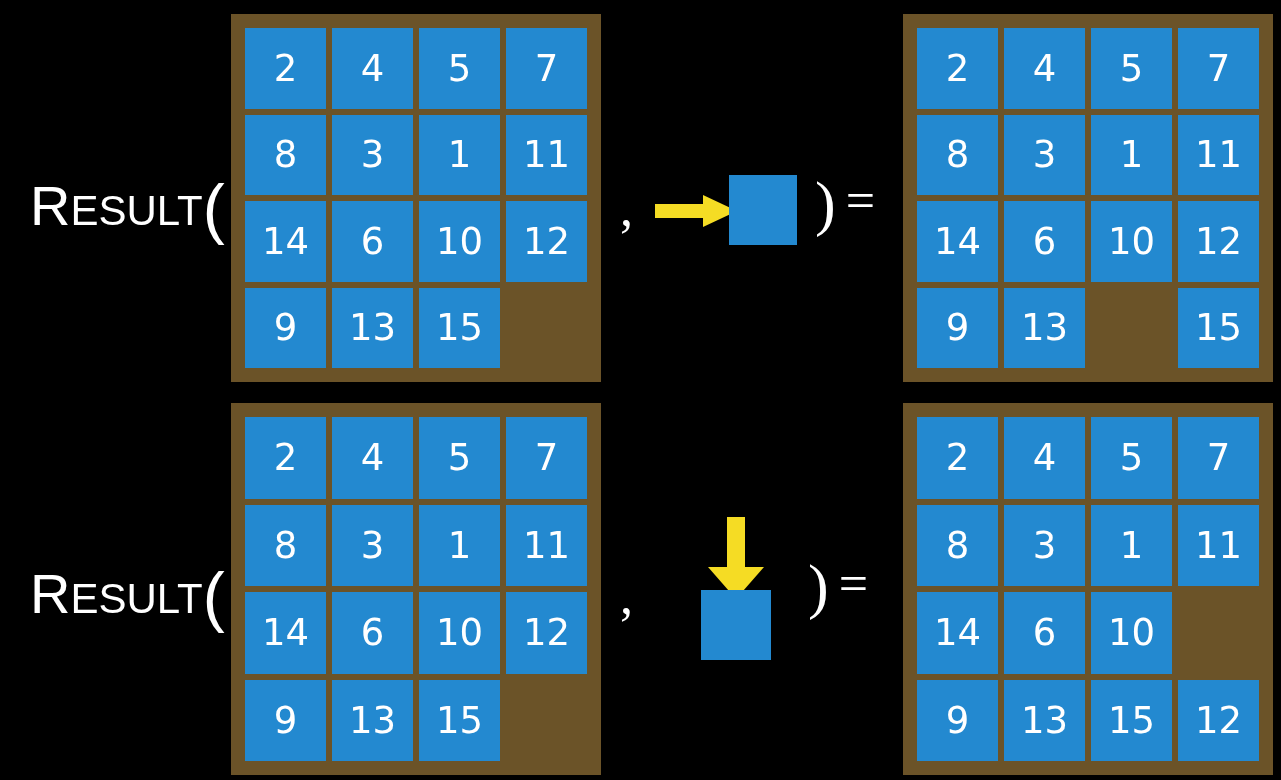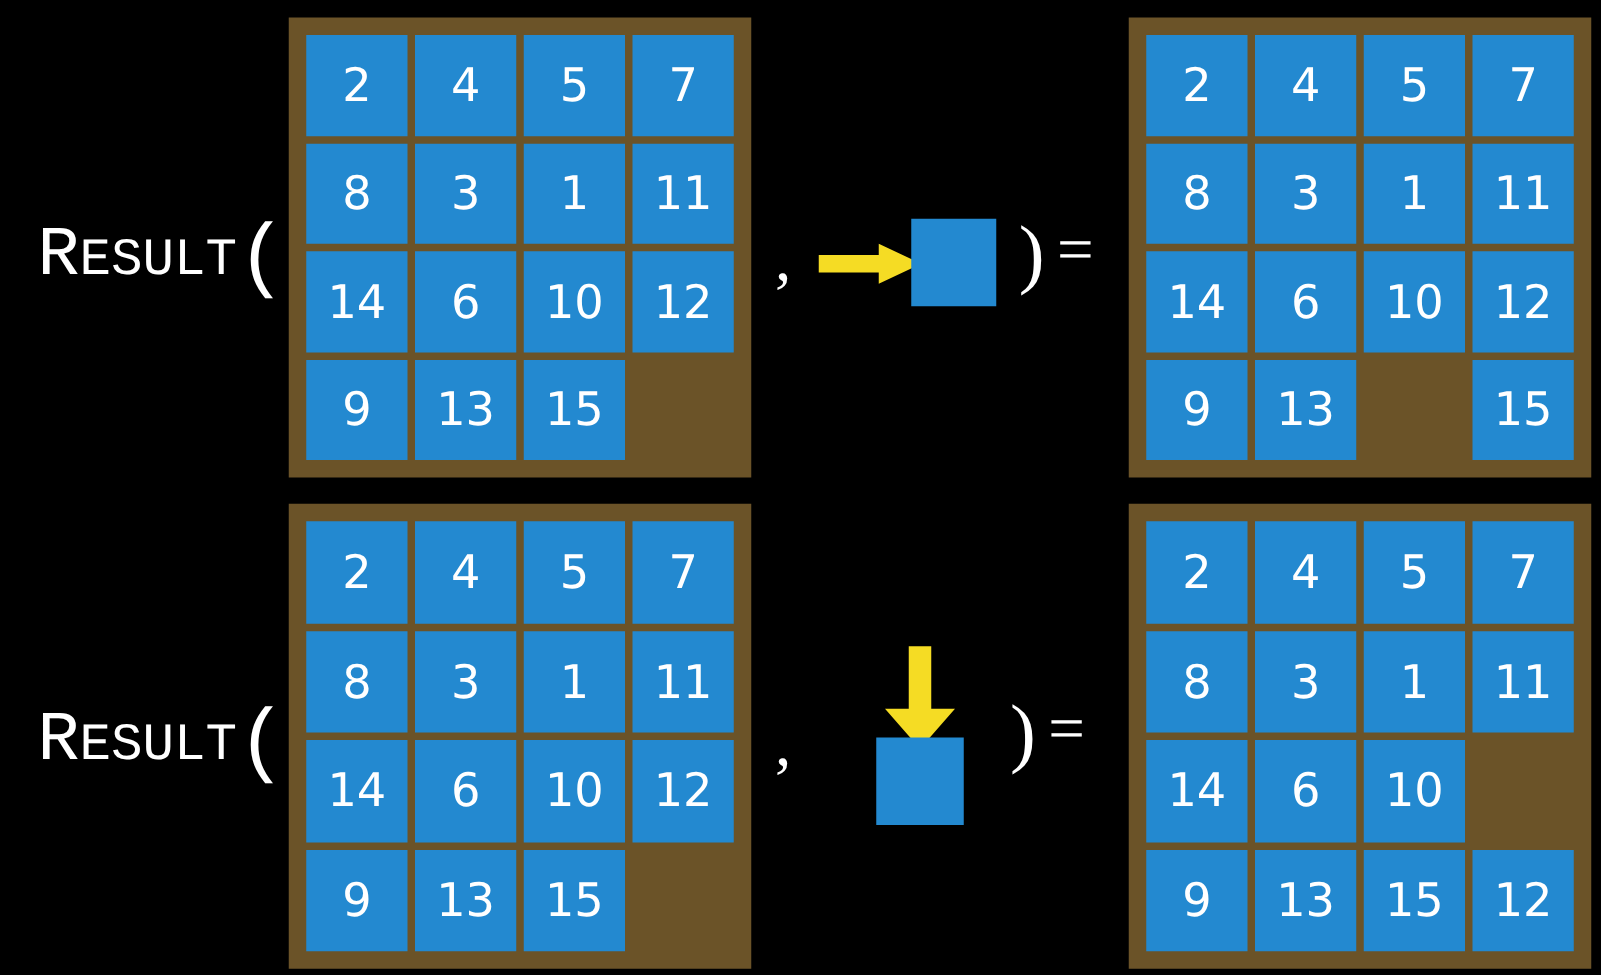--- a/index.html
+++ b/index.html
@@ -16,21 +16,21 @@
   #stage {
     position: relative;
     width: 1281px;
     height: 780px;
     background: #000000;
   }
 
   
   .result-label {
     position: absolute;
-    font-family: Liberation Mono, monospace;
+    font-family: Liberation Sans, sans-serif;
     color: #ffffff;
     white-space: nowrap;
     line-height: 1;
     font-size: 56px;
     letter-spacing: 0px;
   }
   .result-label .cap {
     font-size: 56px;
   }
   .result-label .smallcaps {

